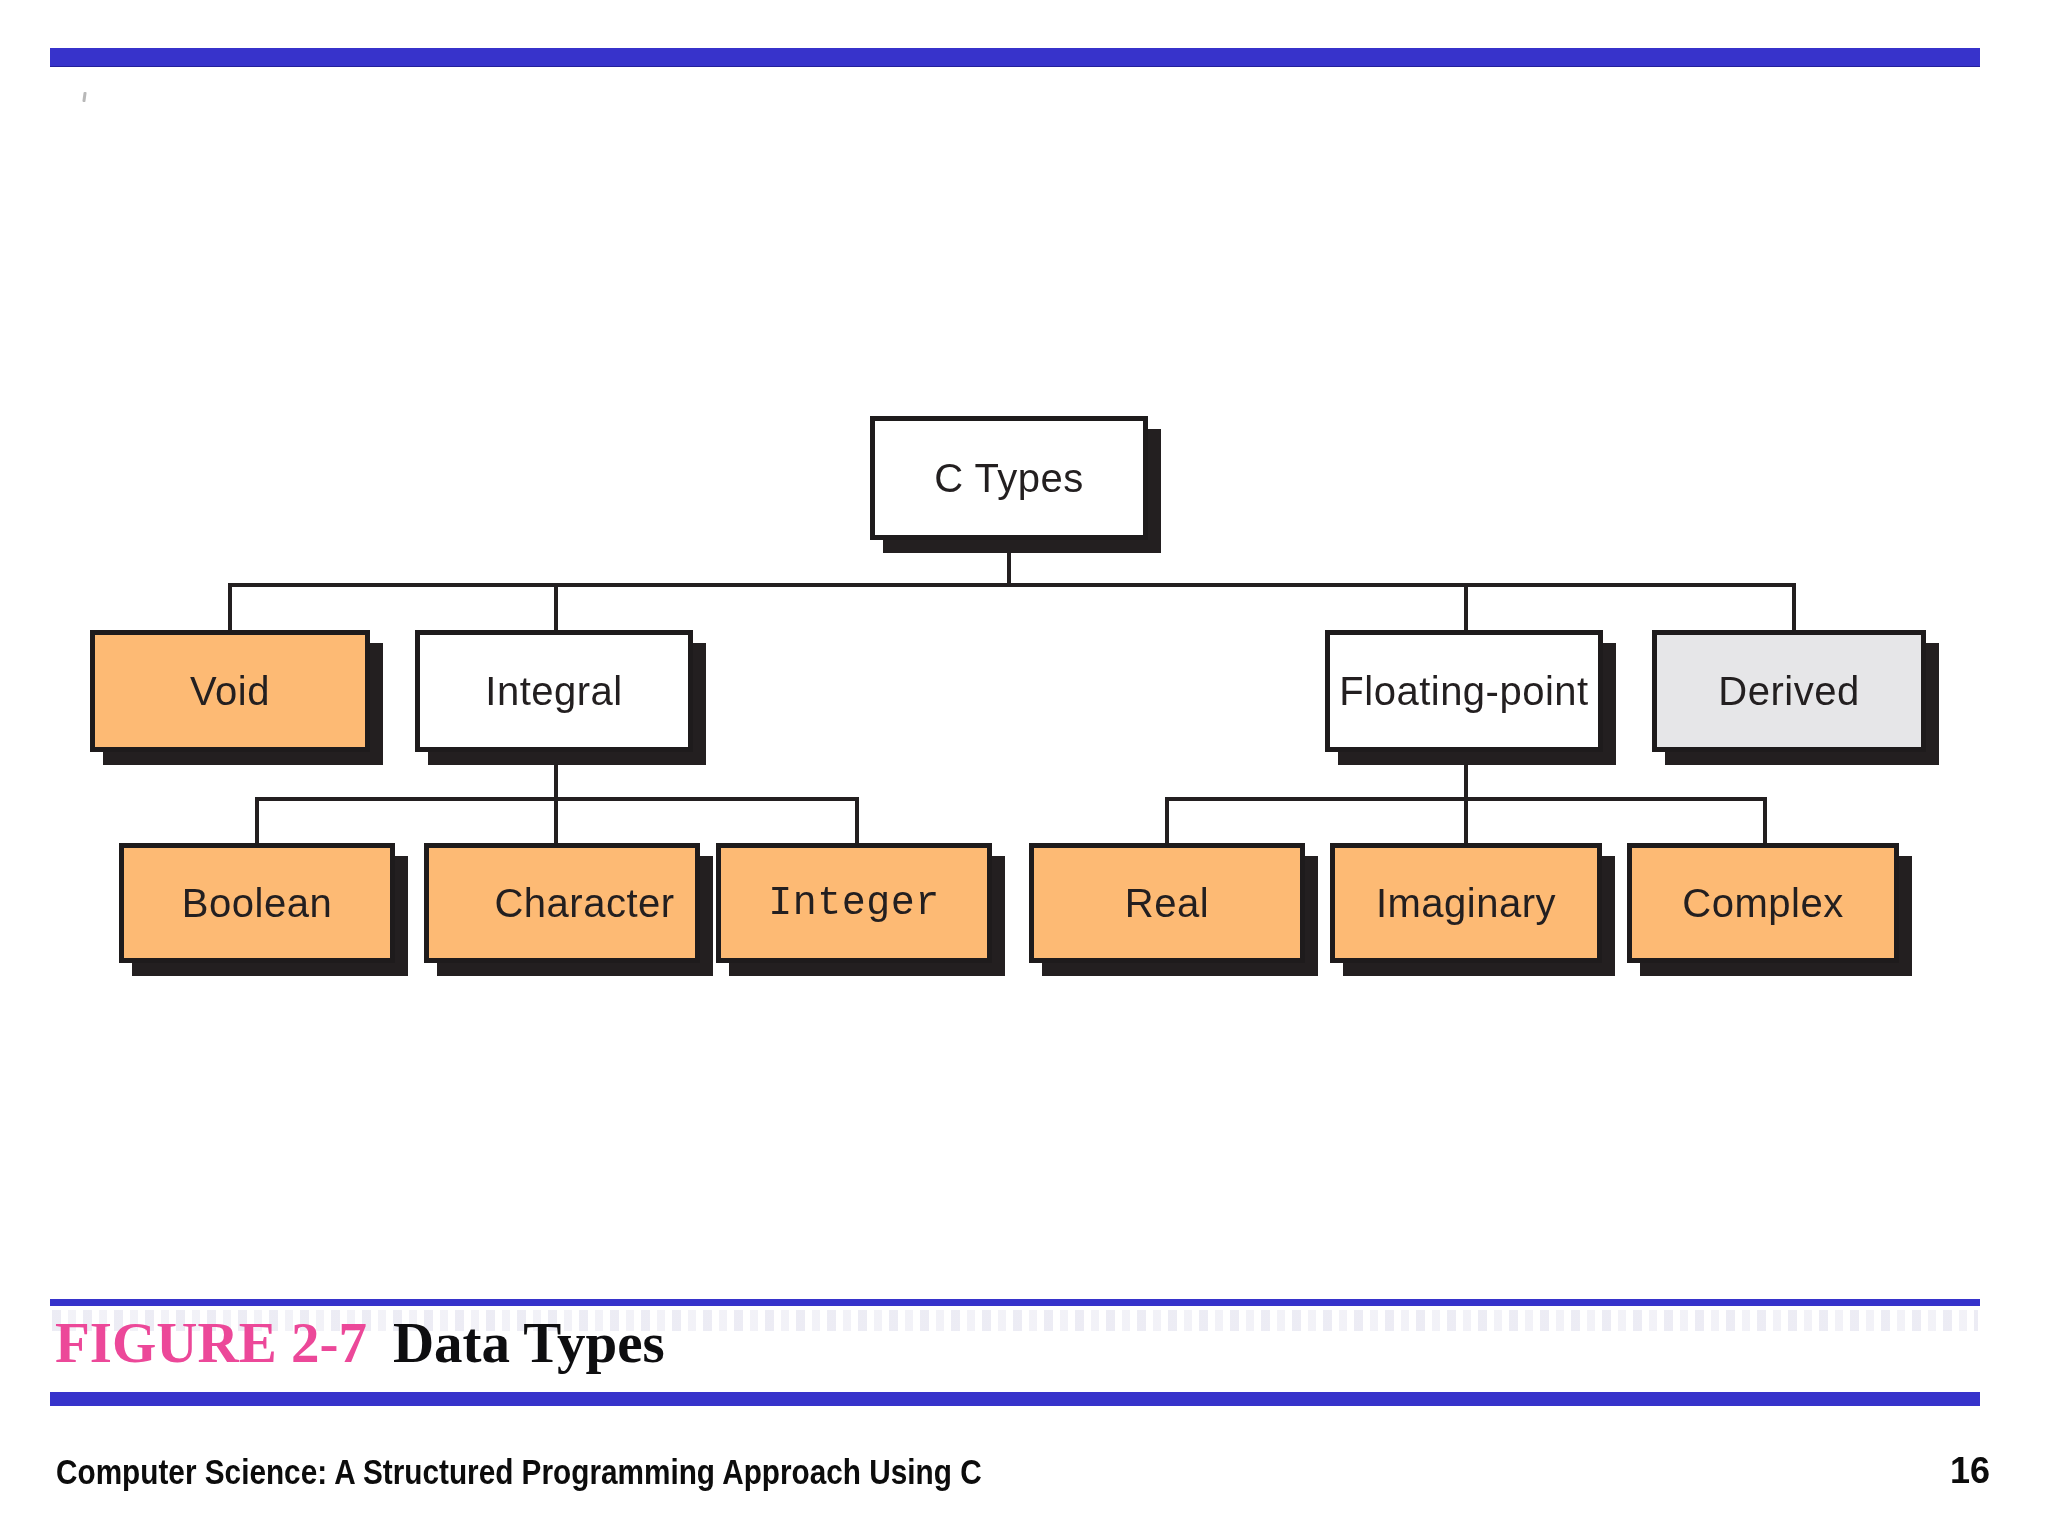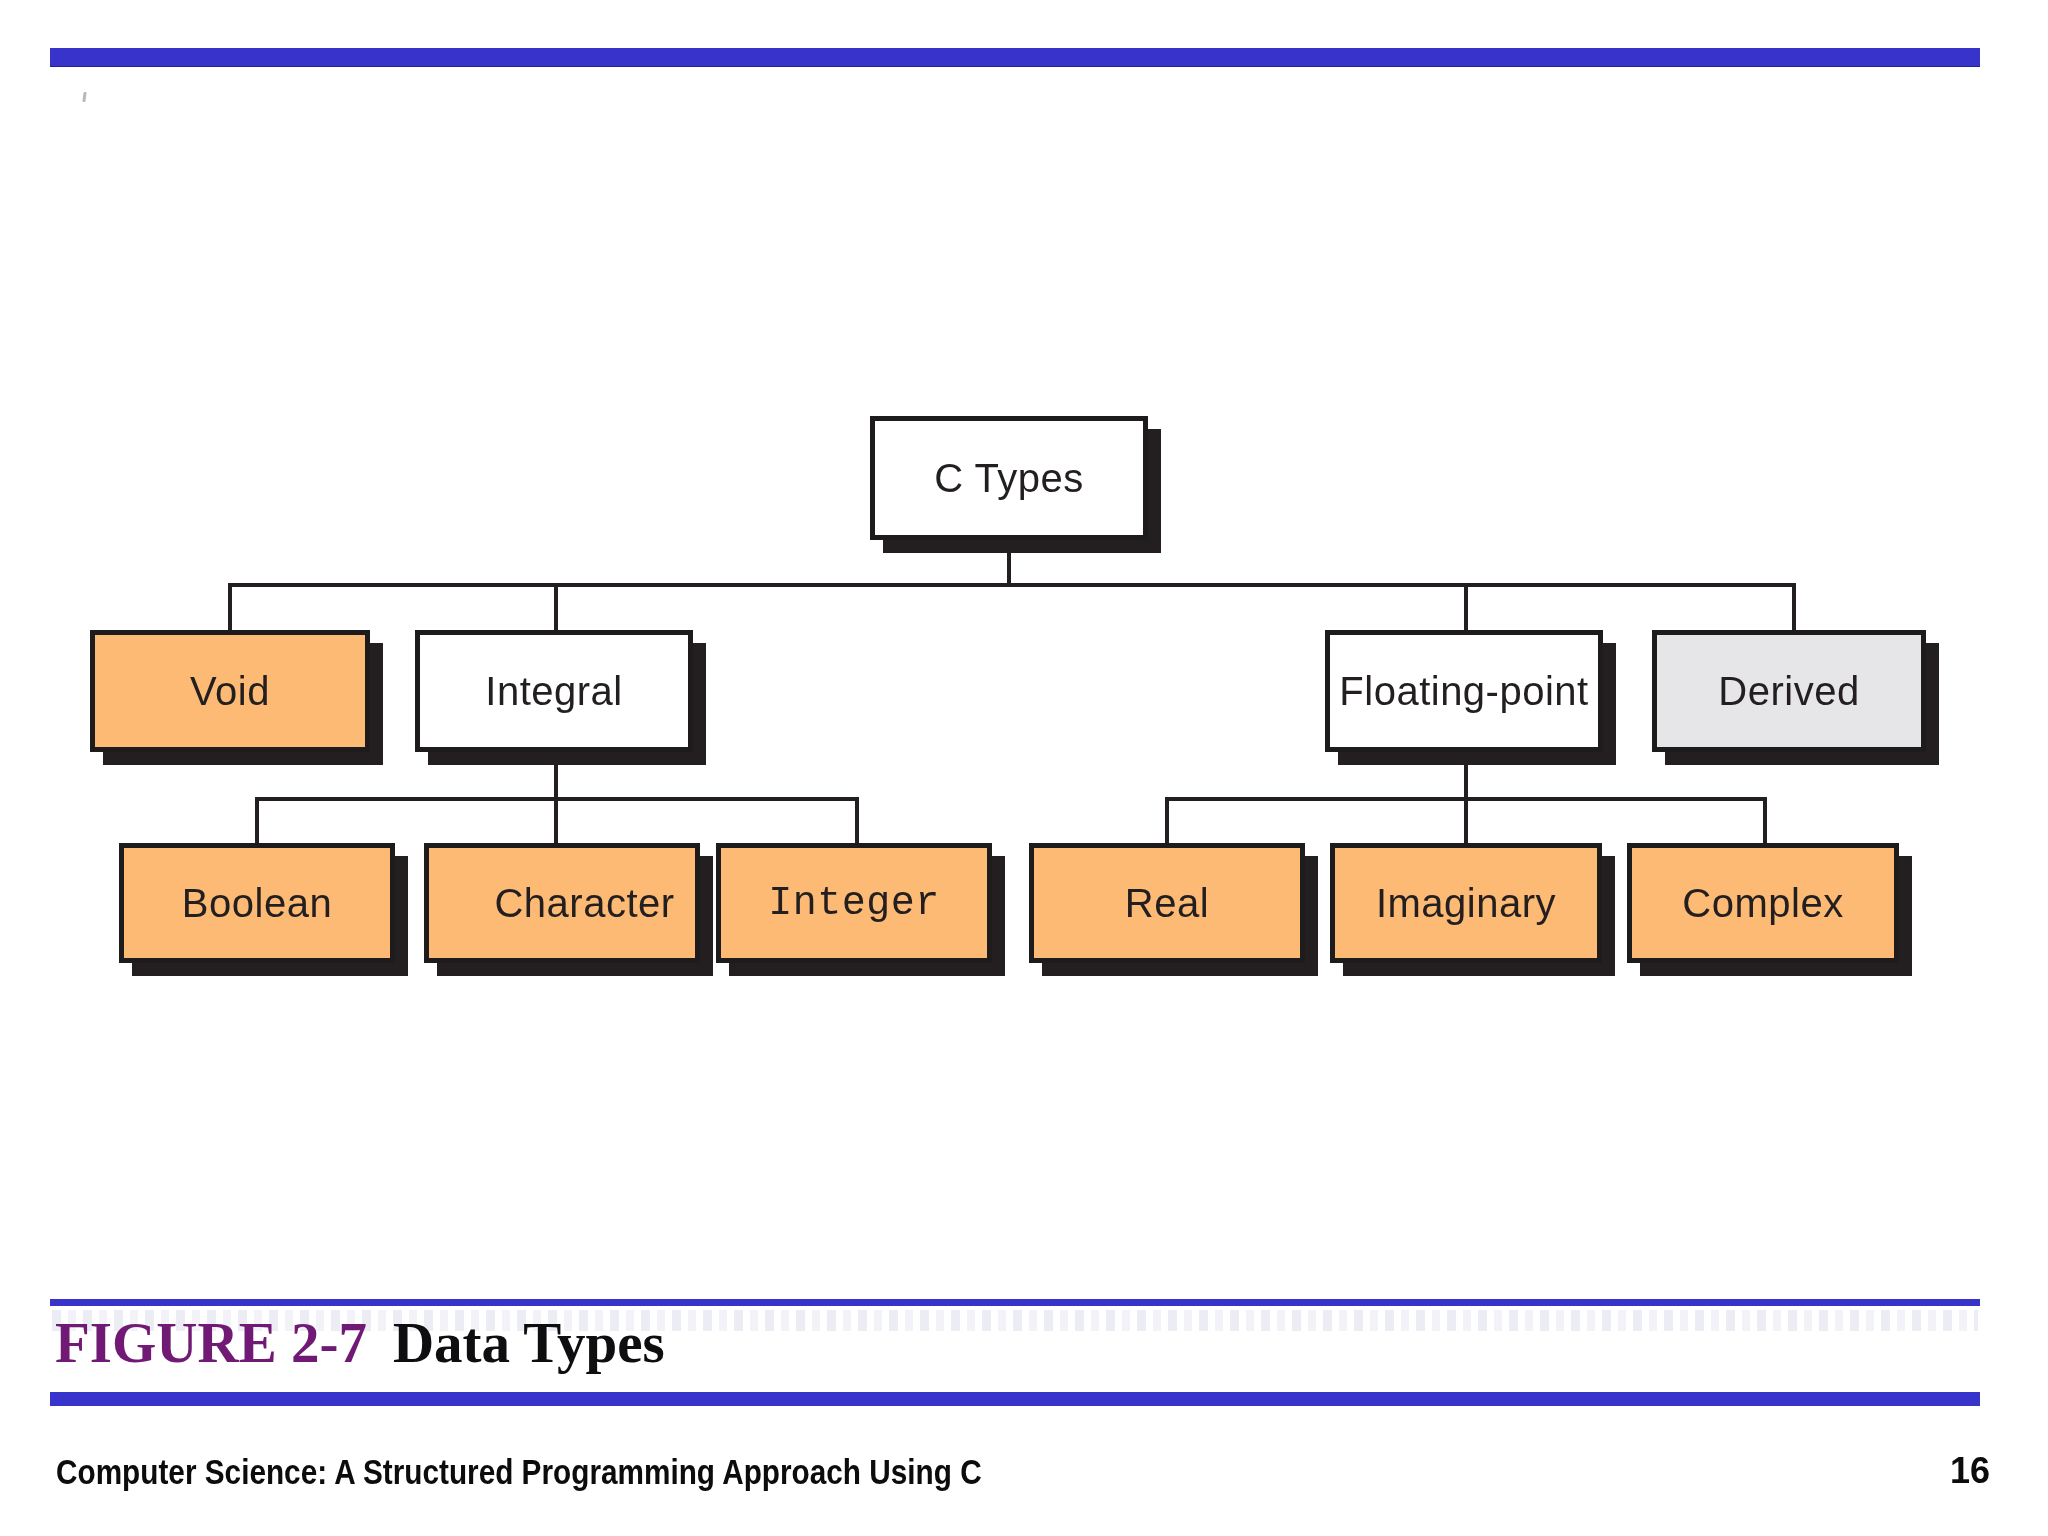--- a/index.html
+++ b/index.html
@@ -46,21 +46,21 @@
   .node.gray{background:#e6e6e8;}
   
   .line{position:absolute;background:#231f20;}
   
   .caption{
     position:absolute;left:55px;top:1312px;
     font-family:"Liberation Serif", serif;
     font-weight:bold;font-size:57px;line-height:1.1;
     white-space:nowrap;
   }
-  .caption .fig{color:#701a75;}
+  .caption .fig{color:#ec4899;}
   .caption .cap-title{color:#0e0e10;margin-left:26px;}
   
   .footer-title{
     position:absolute;left:56px;top:1452px;
     font-weight:bold;font-size:35px;color:#0c0c0c;
     transform:scaleX(0.85);transform-origin:0 0;
     white-space:nowrap;
   }
   .page-number{
     position:absolute;left:1950px;top:1450px;

